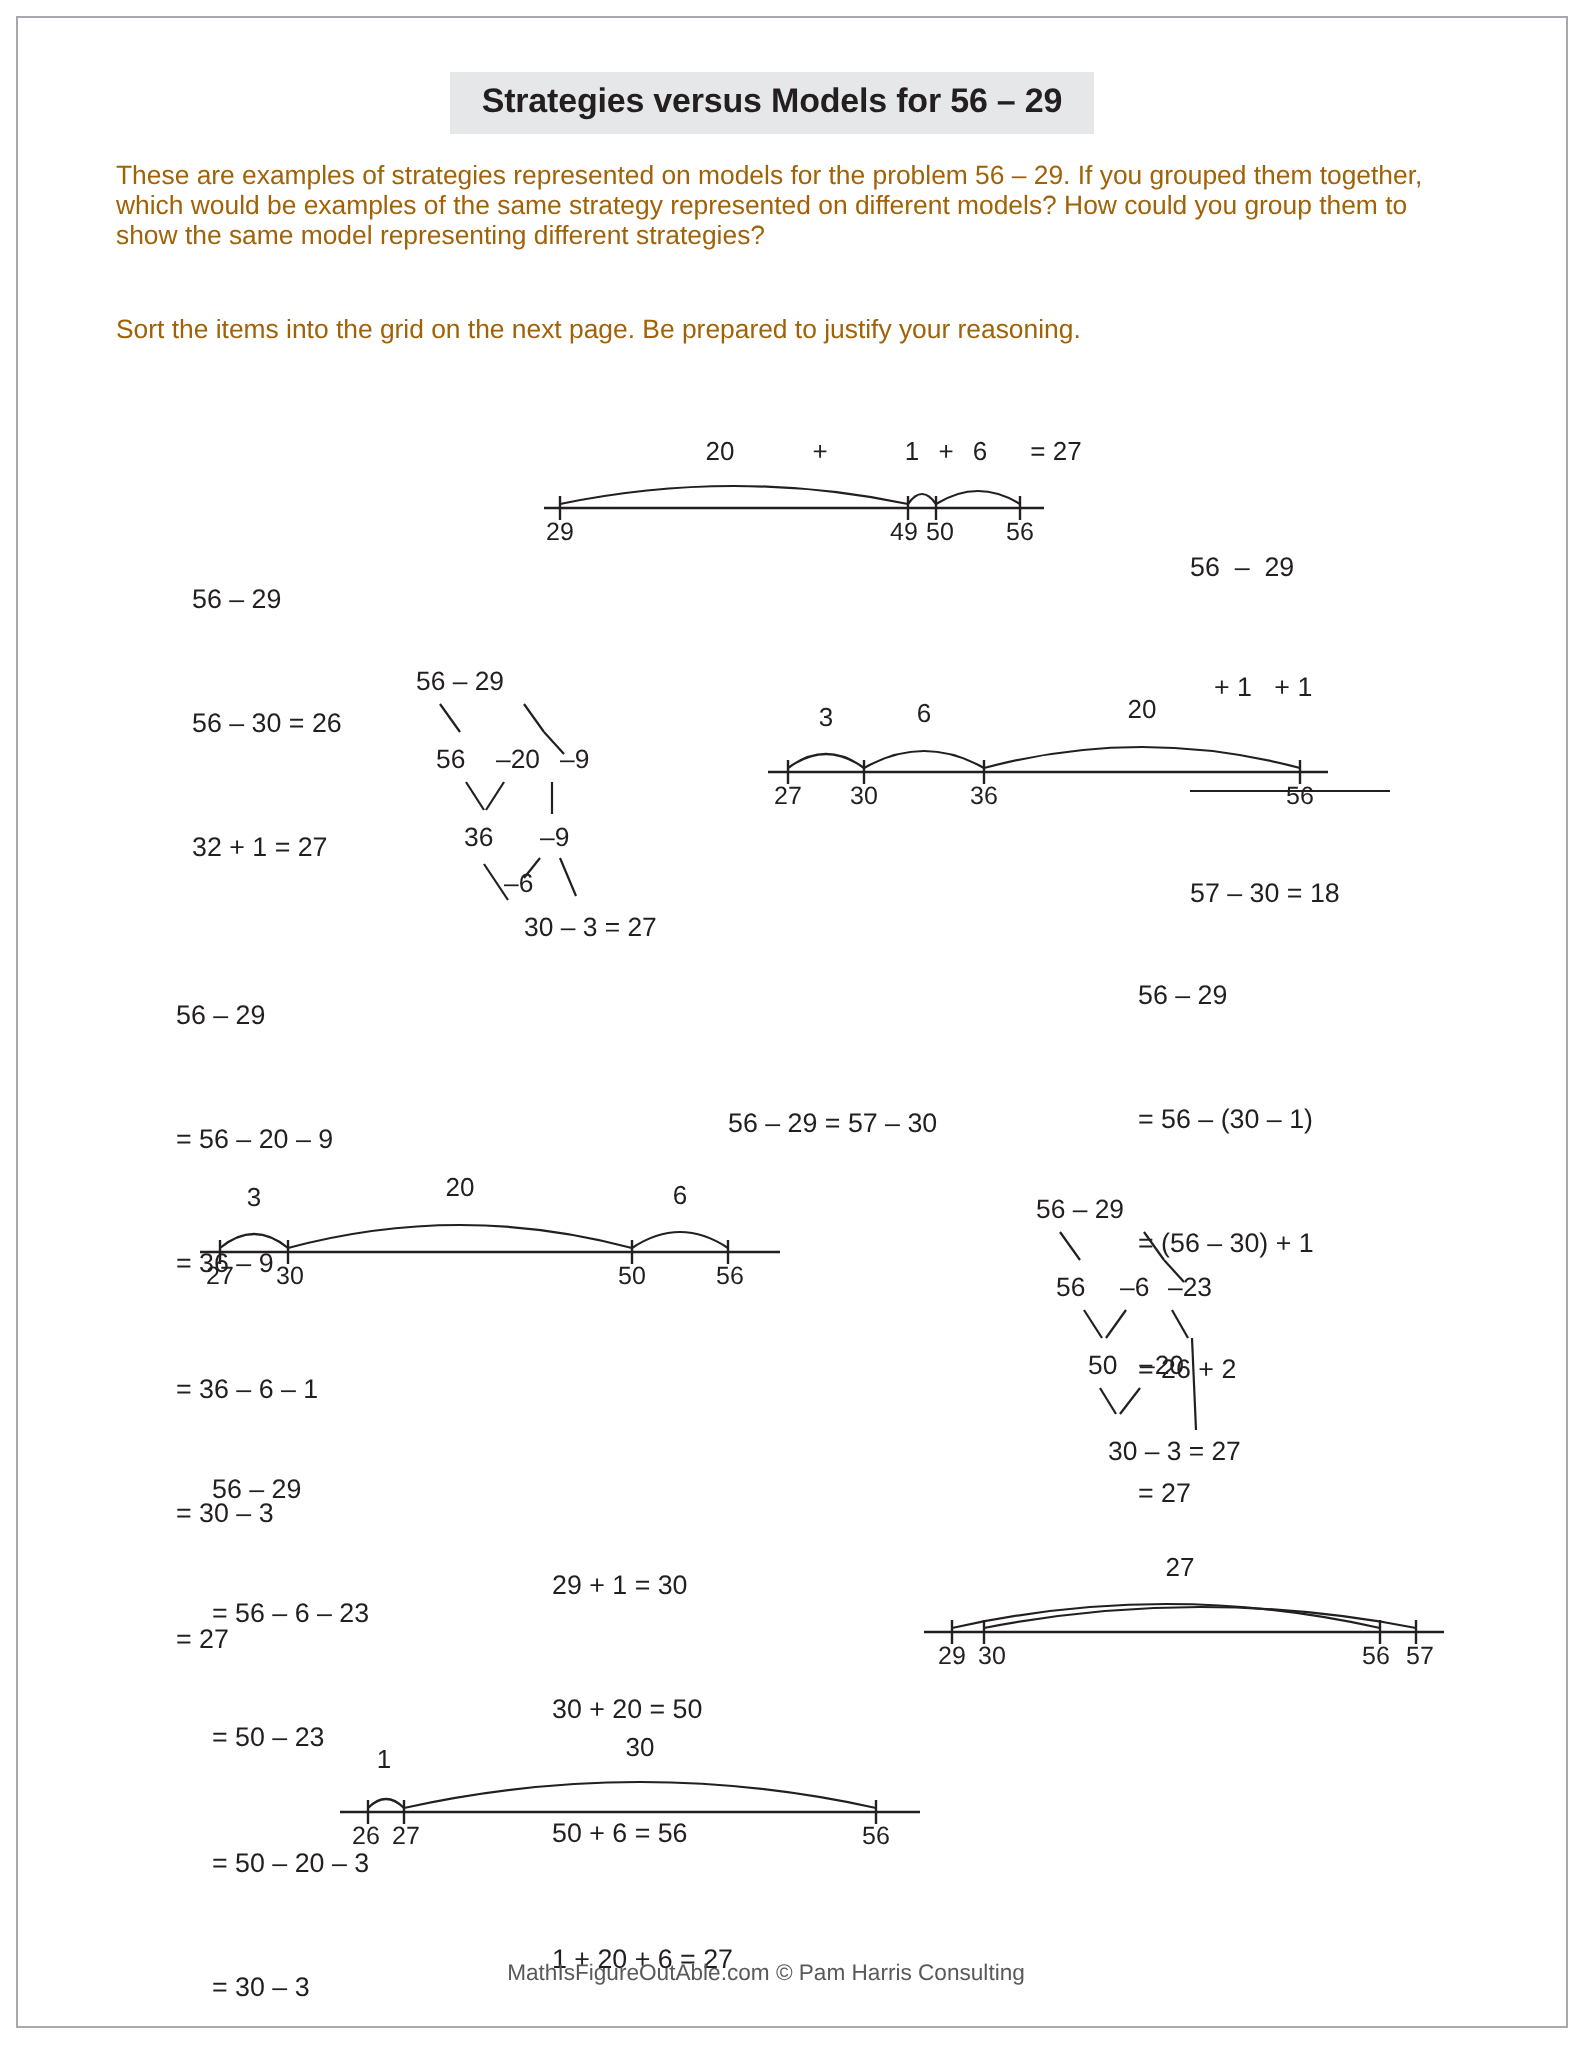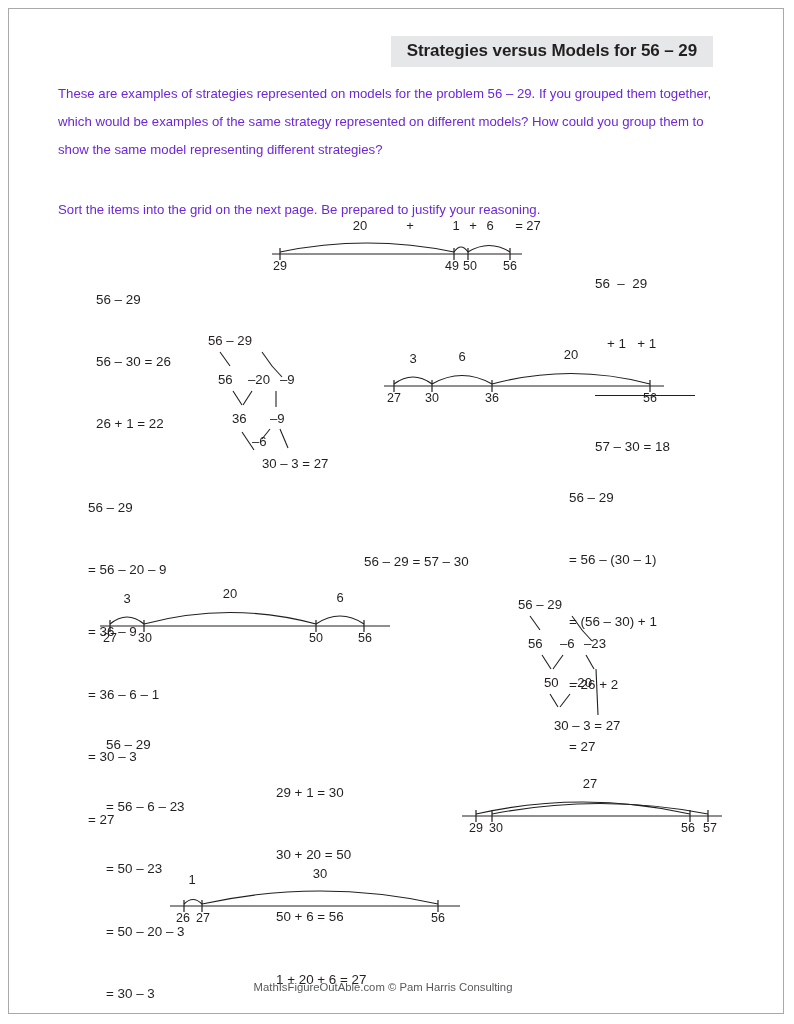--- a/index.html
+++ b/index.html
@@ -26,41 +26,40 @@
     width: 776px;
     height: 1006px;
     border: 1.5px solid #a7a9ac;
     box-sizing: border-box;
   }
   
   #title-wrap {
     position: absolute;
     left: 0;
     top: 36px;
-    width: 678px;
-    text-align: right;
-    margin-left: 35px;
+    width: 772px;
+    text-align: center;
   }
   #title {
     display: inline-block;
     background: #e6e7e8;
     padding: 5px 16px 6px 16px;
     font-size: 17px;
     font-weight: bold;
     letter-spacing: -0.1px;
     color: #231f20;
   }
   #intro {
     position: absolute;
     left: 58px;
     top: 80px;
     width: 680px;
     font-size: 13.2px;
-    line-height: 28px;
-    color: #6d28d9;
+    line-height: 15px;
+    color: #a16207;
   }
   #intro p { margin: 0; }
   #intro p.sort { margin-top: 32px; }
 
   
   .item {
     position: absolute;
   }
   .eqblock {
     font-size: 13.4px;
@@ -108,21 +107,21 @@
   </div>
 
   <div id="intro">
     <p>These are examples of strategies represented on models for the problem 56 – 29. If you grouped them together, which would be examples of the same strategy represented on different models? How could you group them to show the same model representing different strategies?</p>
     <p class="sort">Sort the items into the grid on the next page. Be prepared to justify your reasoning.</p>
   </div>
 
   <div class="item eqblock" style="left:96px; top:248px;">
     <div>56 – 29</div>
     <div>56 – 30 = 26</div>
-    <div>26 + 1 = 22</div>
+    <div>32 + 1 = 27</div>
   </div>
 
   <div class="nlwrap" style="left:272px; top:216px;">
     <svg width="290" height="56" viewBox="0 0 290 56">
 
       <line x1="0" y1="38" x2="250" y2="38" stroke="#231f20" stroke-width="1.2"></line>
 
       <line x1="8" y1="32" x2="8" y2="44" stroke="#231f20" stroke-width="1.2"></line>
       <line x1="182" y1="32" x2="182" y2="44" stroke="#231f20" stroke-width="1.2"></line>
       <line x1="196" y1="32" x2="196" y2="44" stroke="#231f20" stroke-width="1.2"></line>

